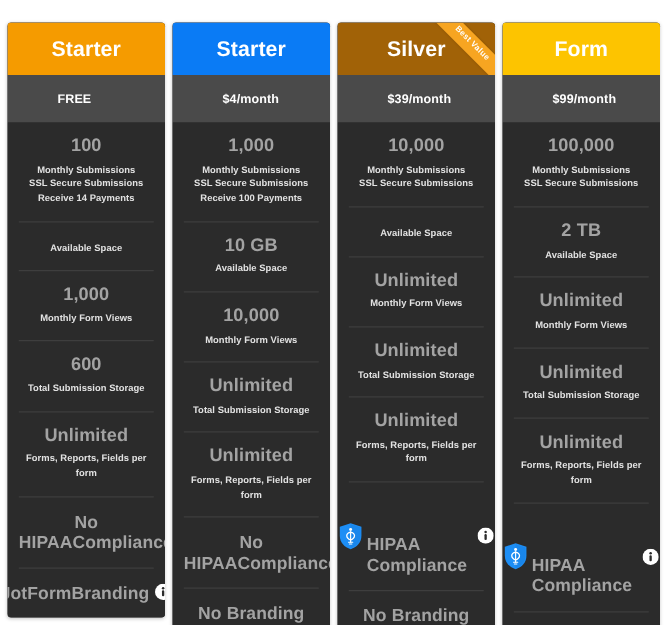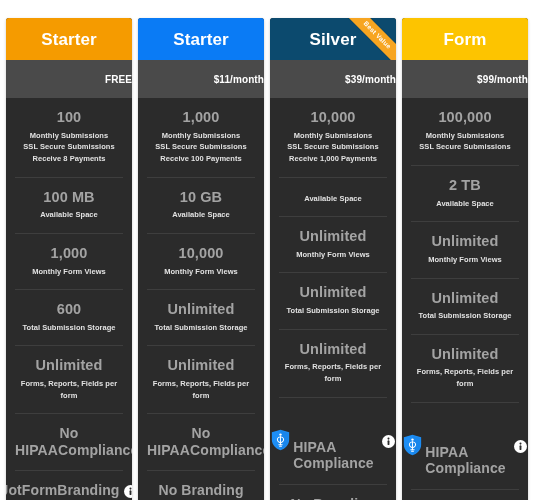--- a/index.html
+++ b/index.html
@@ -83,21 +83,22 @@
     letter-spacing: 0.3px;
     white-space: nowrap;
     line-height: 1;
   }
 
   .plan-price {
     height: 38px;
     background: #4a4a4a;
     display: flex;
     align-items: center;
-    justify-content: flex-end;
+    justify-content: flex-start;
+    padding-left: 40px;
   }
   .plan-price-text {
     color: #ffffff;
     font-size: 10px;
     font-weight: bold;
     letter-spacing: 0.1px;
   }
 
   .features {
     background: #2b2b2b;
@@ -181,25 +182,24 @@
       </div>
       <div class="plan-price">
         <span class="plan-price-text">FREE</span>
       </div>
       <div class="features">
         <div class="feature-row">
           <div class="feature-value">100</div>
           <div class="feature-desc">
             <span>Monthly Submissions</span>
             <span>SSL Secure Submissions</span>
-            <span>Receive 8 Payments</span>
-          </div>
-        </div>
-        <div class="feature-row">
-          <div class="feature-value">100 MB</div>
+            <span>Receive 14 Payments</span>
+          </div>
+        </div>
+        <div class="feature-row">
           <div class="feature-desc">
             <span>Available Space</span>
           </div>
         </div>
         <div class="feature-row">
           <div class="feature-value">1,000</div>
           <div class="feature-desc">
             <span>Monthly Form Views</span>
           </div>
         </div>
@@ -229,21 +229,21 @@
               </svg></span>
           </div>
         </div>
       </div>
     </div>
     <div class="plan-column">
       <div class="plan-header" style="background:#0a7bf5;">
         <span class="plan-name">Starter</span>
       </div>
       <div class="plan-price">
-        <span class="plan-price-text">$11/month</span>
+        <span class="plan-price-text">$4/month</span>
       </div>
       <div class="features">
         <div class="feature-row">
           <div class="feature-value">1,000</div>
           <div class="feature-desc">
             <span>Monthly Submissions</span>
             <span>SSL Secure Submissions</span>
             <span>Receive 100 Payments</span>
           </div>
         </div>
@@ -276,38 +276,37 @@
           <div class="feature-value"><span class="l1">No HIPAA</span><span class="l2">Compliance</span></div>
         </div>
         <div class="feature-row stacked">
           <div class="value-with-info">
             <div class="feature-value"><span class="l1">No Branding</span></div>
           </div>
         </div>
       </div>
     </div>
     <div class="plan-column">
-      <div class="plan-header" style="background:#0c4a6e;">
+      <div class="plan-header" style="background:#a16207;">
         <span class="plan-name">Silver</span>
         <span class="ribbon">
           <span class="ribbon-band">
             <span class="ribbon-text">Best Value</span>
           </span>
         </span>
       </div>
       <div class="plan-price">
         <span class="plan-price-text">$39/month</span>
       </div>
       <div class="features">
         <div class="feature-row">
           <div class="feature-value">10,000</div>
           <div class="feature-desc">
             <span>Monthly Submissions</span>
             <span>SSL Secure Submissions</span>
-            <span>Receive 1,000 Payments</span>
           </div>
         </div>
         <div class="feature-row">
           <div class="feature-desc">
             <span>Available Space</span>
           </div>
         </div>
         <div class="feature-row">
           <div class="feature-value">Unlimited</div>
           <div class="feature-desc">

